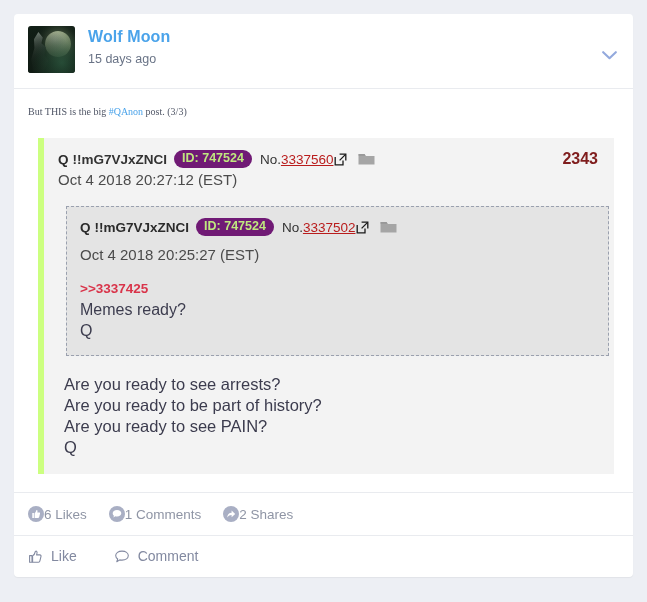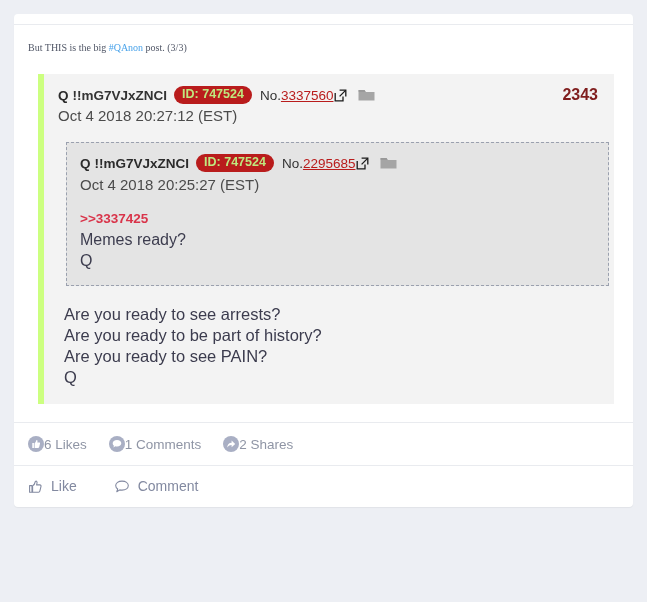--- a/index.html
+++ b/index.html
@@ -148,21 +148,21 @@
   }
   .q-trip {
     font-size: 13.5px;
     font-weight: bold;
     color: #333333;
     margin-left: 4px;
     white-space: nowrap;
   }
   .id-badge {
     display: inline-block;
-    background: #b91c1c;
+    background: #701a75;
     color: #bfe87f;
     font-size: 12.5px;
     font-weight: bold;
     border-radius: 9px;
     padding: 1px 8px 2px 8px;
     margin-left: 7px;
     white-space: nowrap;
     line-height: 15px;
   }
   .q-no {
@@ -205,21 +205,21 @@
   .q-inner {
     margin: 16px 0 0 8px;
     background: #e4e4e4;
     border: 1px dashed #9aa0ae;
     padding: 11px 13px 14px 13px;
     box-sizing: border-box;
     width: 543px;
   }
   .q-inner .q-name,
   .q-inner .q-trip { color: #2b2b2b; }
-  .q-inner .q-date { margin-top: 3px; }
+  .q-inner .q-date { margin-top: 9px; }
 
   .q-content {
     margin-top: 14px;
   }
   .q-ref {
     color: #d9344a;
     font-size: 13.5px;
     font-weight: bold;
     line-height: 20px;
   }
@@ -274,20 +274,38 @@
     font-size: 14px;
     color: #8289a0;
   }
   .icon-svg { display: block; }
 </style>
 </head>
 <body>
 
 <div class="post-card">
 
+  <div class="post-header">
+    <div class="avatar">
+      <div class="moon"></div>
+      <div class="wolf"></div>
+      <div class="haze"></div>
+    </div>
+    <div class="header-meta">
+      <div class="author-name">Wolf Moon</div>
+      <div class="post-time">15 days ago</div>
+    </div>
+    <div class="header-caret">
+      <span>
+        <svg class="icon-svg" width="15" height="9" viewBox="0 0 15 9">
+          <path d="M1.2 1.2 L7.5 7.2 L13.8 1.2" fill="none" stroke="#93a9dd" stroke-width="2.1" stroke-linecap="round" stroke-linejoin="round"></path>
+        </svg>
+      </span>
+    </div>
+  </div>
   <div class="divider"></div>
 
   <div class="post-body">
     <div class="post-text"><span>But THIS is the big </span><span class="hashtag">#QAnon</span><span> post. (3/3)</span></div>
 
     <div class="q-outer">
       <div class="q-head">
         <span class="q-name">Q</span>
         <span class="q-trip">!!mG7VJxZNCI</span>
         <span class="id-badge">ID: 747524</span>
@@ -307,21 +325,21 @@
         </span>
         <span class="q-count">2343</span>
       </div>
       <div class="q-date">Oct 4 2018 20:27:12 (EST)</div>
 
       <div class="q-inner">
         <div class="q-head">
           <span class="q-name">Q</span>
           <span class="q-trip">!!mG7VJxZNCI</span>
           <span class="id-badge">ID: 747524</span>
-          <span class="q-no"><span>No.</span><span class="q-no-link">2295685</span></span>
+          <span class="q-no"><span>No.</span><span class="q-no-link">3337502</span></span>
           <span class="ext-icon">
             <svg class="icon-svg" width="13" height="13" viewBox="0 0 13 13">
               <path d="M1.2 4 L1.2 11.8 L9 11.8 L9 7.6" fill="none" stroke="#1a1a1a" stroke-width="1.3"></path>
               <path d="M5.6 1.2 L11.8 1.2 L11.8 7.4" fill="none" stroke="#1a1a1a" stroke-width="1.3"></path>
               <path d="M11.6 1.4 L5.6 7.4" fill="none" stroke="#1a1a1a" stroke-width="1.3"></path>
             </svg>
           </span>
           <span class="folder-icon">
             <svg class="icon-svg" width="17" height="14" viewBox="0 0 17 14">
               <path d="M0.5 2.2 L6.6 2.2 L7.9 3.9 L16.5 3.9 L16.5 12.6 L0.5 12.6 Z" fill="#a5a5a5"></path>

